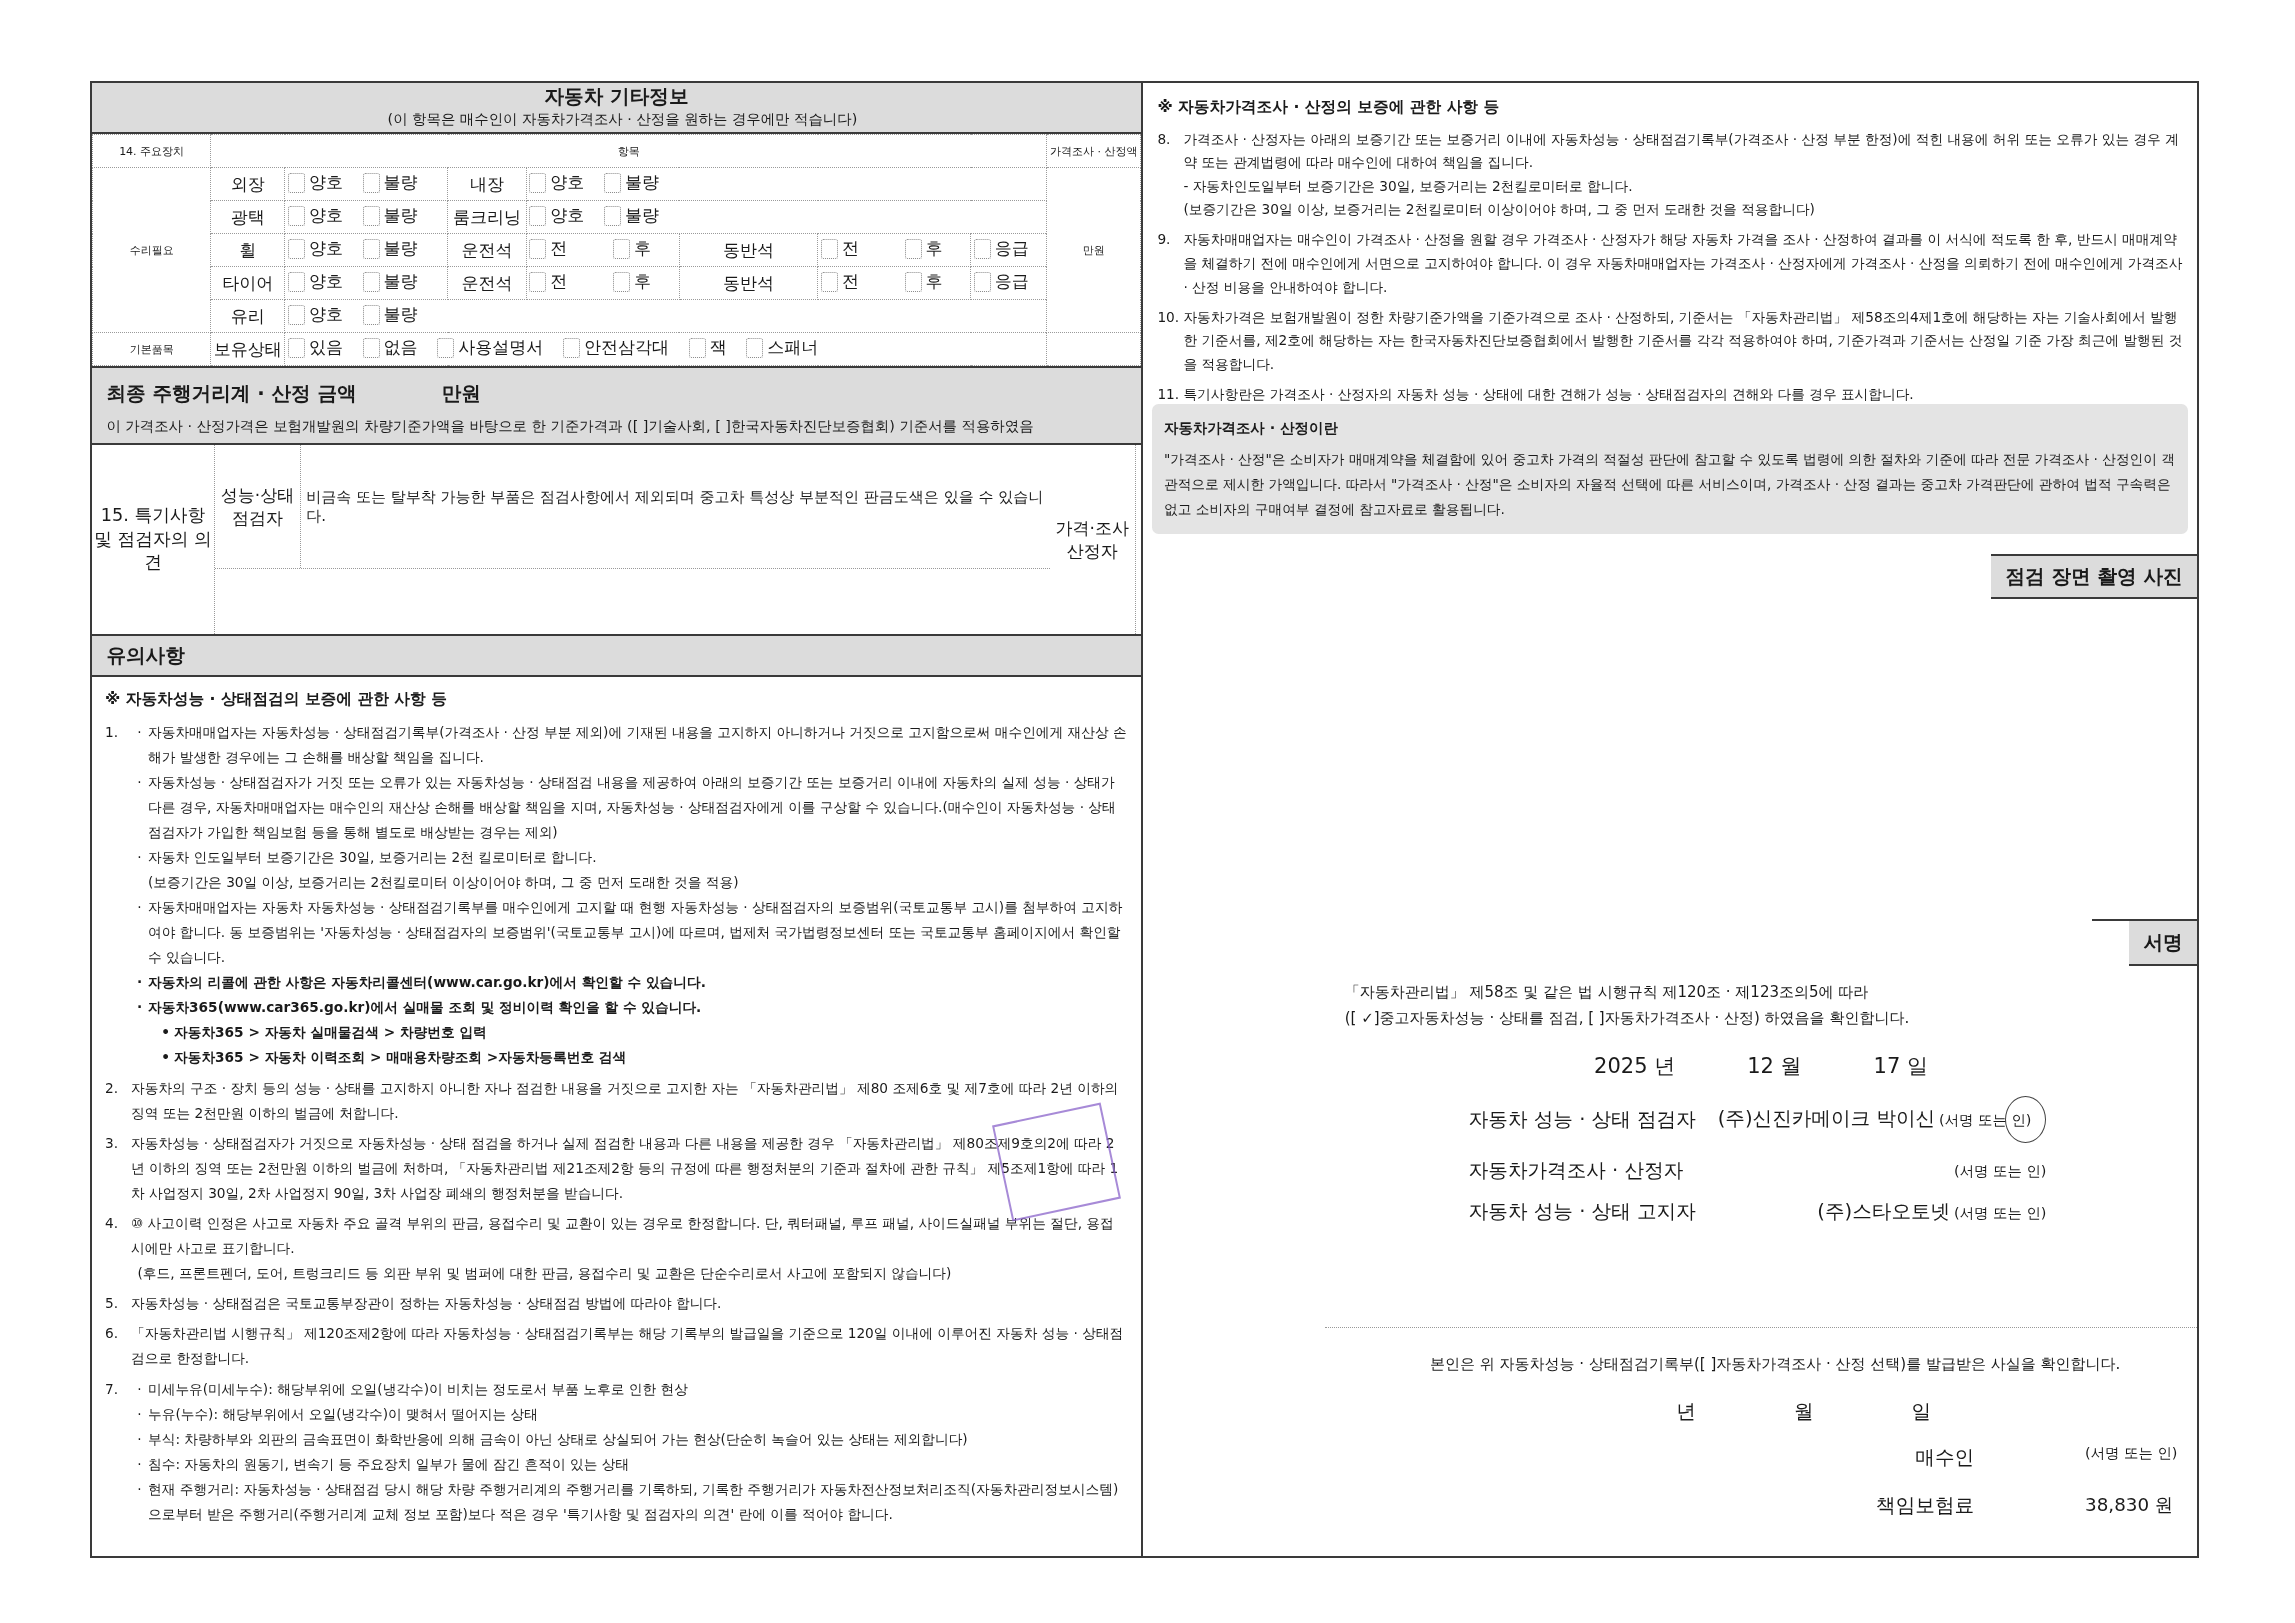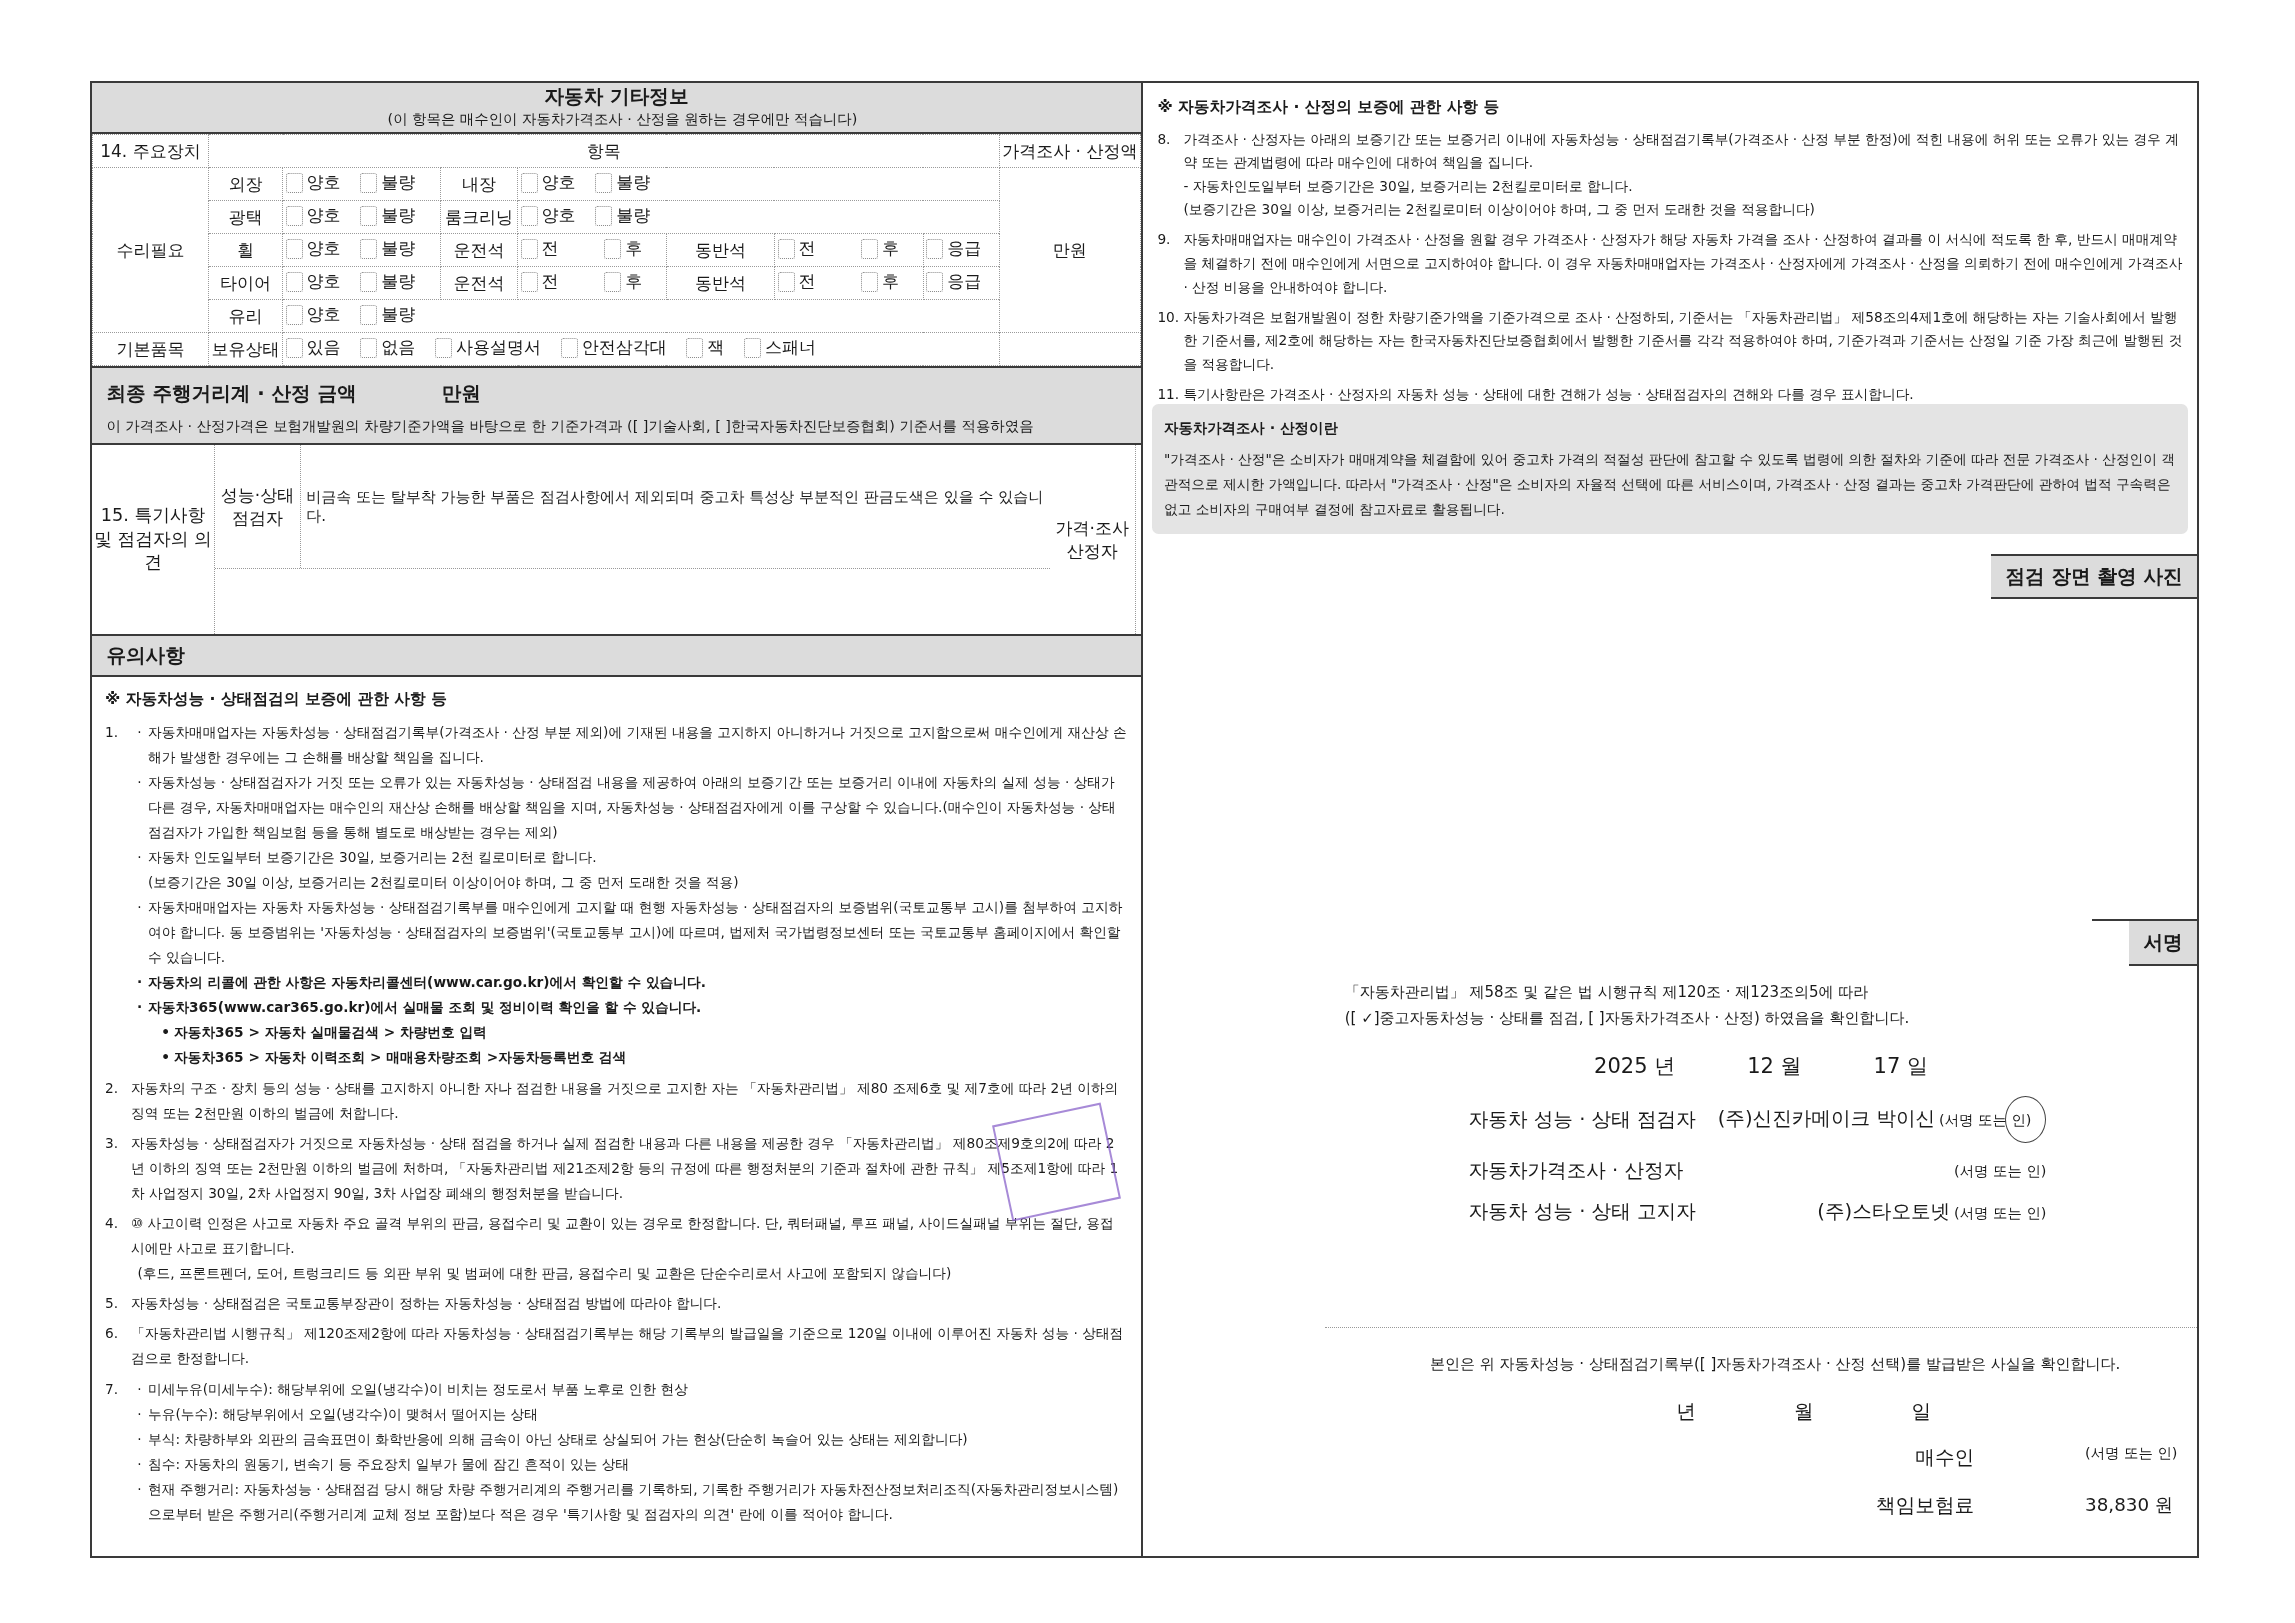--- a/index.html
+++ b/index.html
@@ -11,21 +11,21 @@
   .col-right { flex: 1; height: 100%; display: flex; flex-direction: column; align-items: flex-end; }
 
   .sec-head { background: #dcdcdc; border-bottom: 2px solid #3a3a3a; display: flex; align-items: center; padding: 0 14.4px; }
   .sec-head .t { font-weight: bold; font-size: 19.6px; }
   .sec-head .sub { font-size: 14.4px; margin-left: 11.8px; }
 
   
   .equip { border-bottom: 2px solid #3a3a3a; }
   table.eq { border-collapse: collapse; width: 100%; font-size: 17px; }
   table.eq td { border: 0.7px dotted #9a9a9a; height: 33px; text-align: center; vertical-align: middle; padding: 0 2.6px; white-space: nowrap; }
-  table.eq td.lbl { font-size: 17px; }
+  table.eq td.lbl { font-size: 11px; }
   .cb { display: inline-block; width: 17px; height: 19.6px; border: 0.7px dotted #888; border-radius: 2.6px; vertical-align: middle; margin-right: 3.9px; background: #fff; }
   .opt { display: inline-flex; align-items: center; margin-right: 14.4px; }
 
   
   .final { background: #dcdcdc; border-bottom: 2px solid #3a3a3a; padding: 11.8px 14.4px; height: 77px; }
   .final .row1 { display: flex; align-items: center; font-weight: bold; font-size: 19.6px; }
   .final .row1 .unit { margin-left: 85px; }
   .final .row2 { margin-top: 10.5px; font-size: 14.4px; }
 
   

